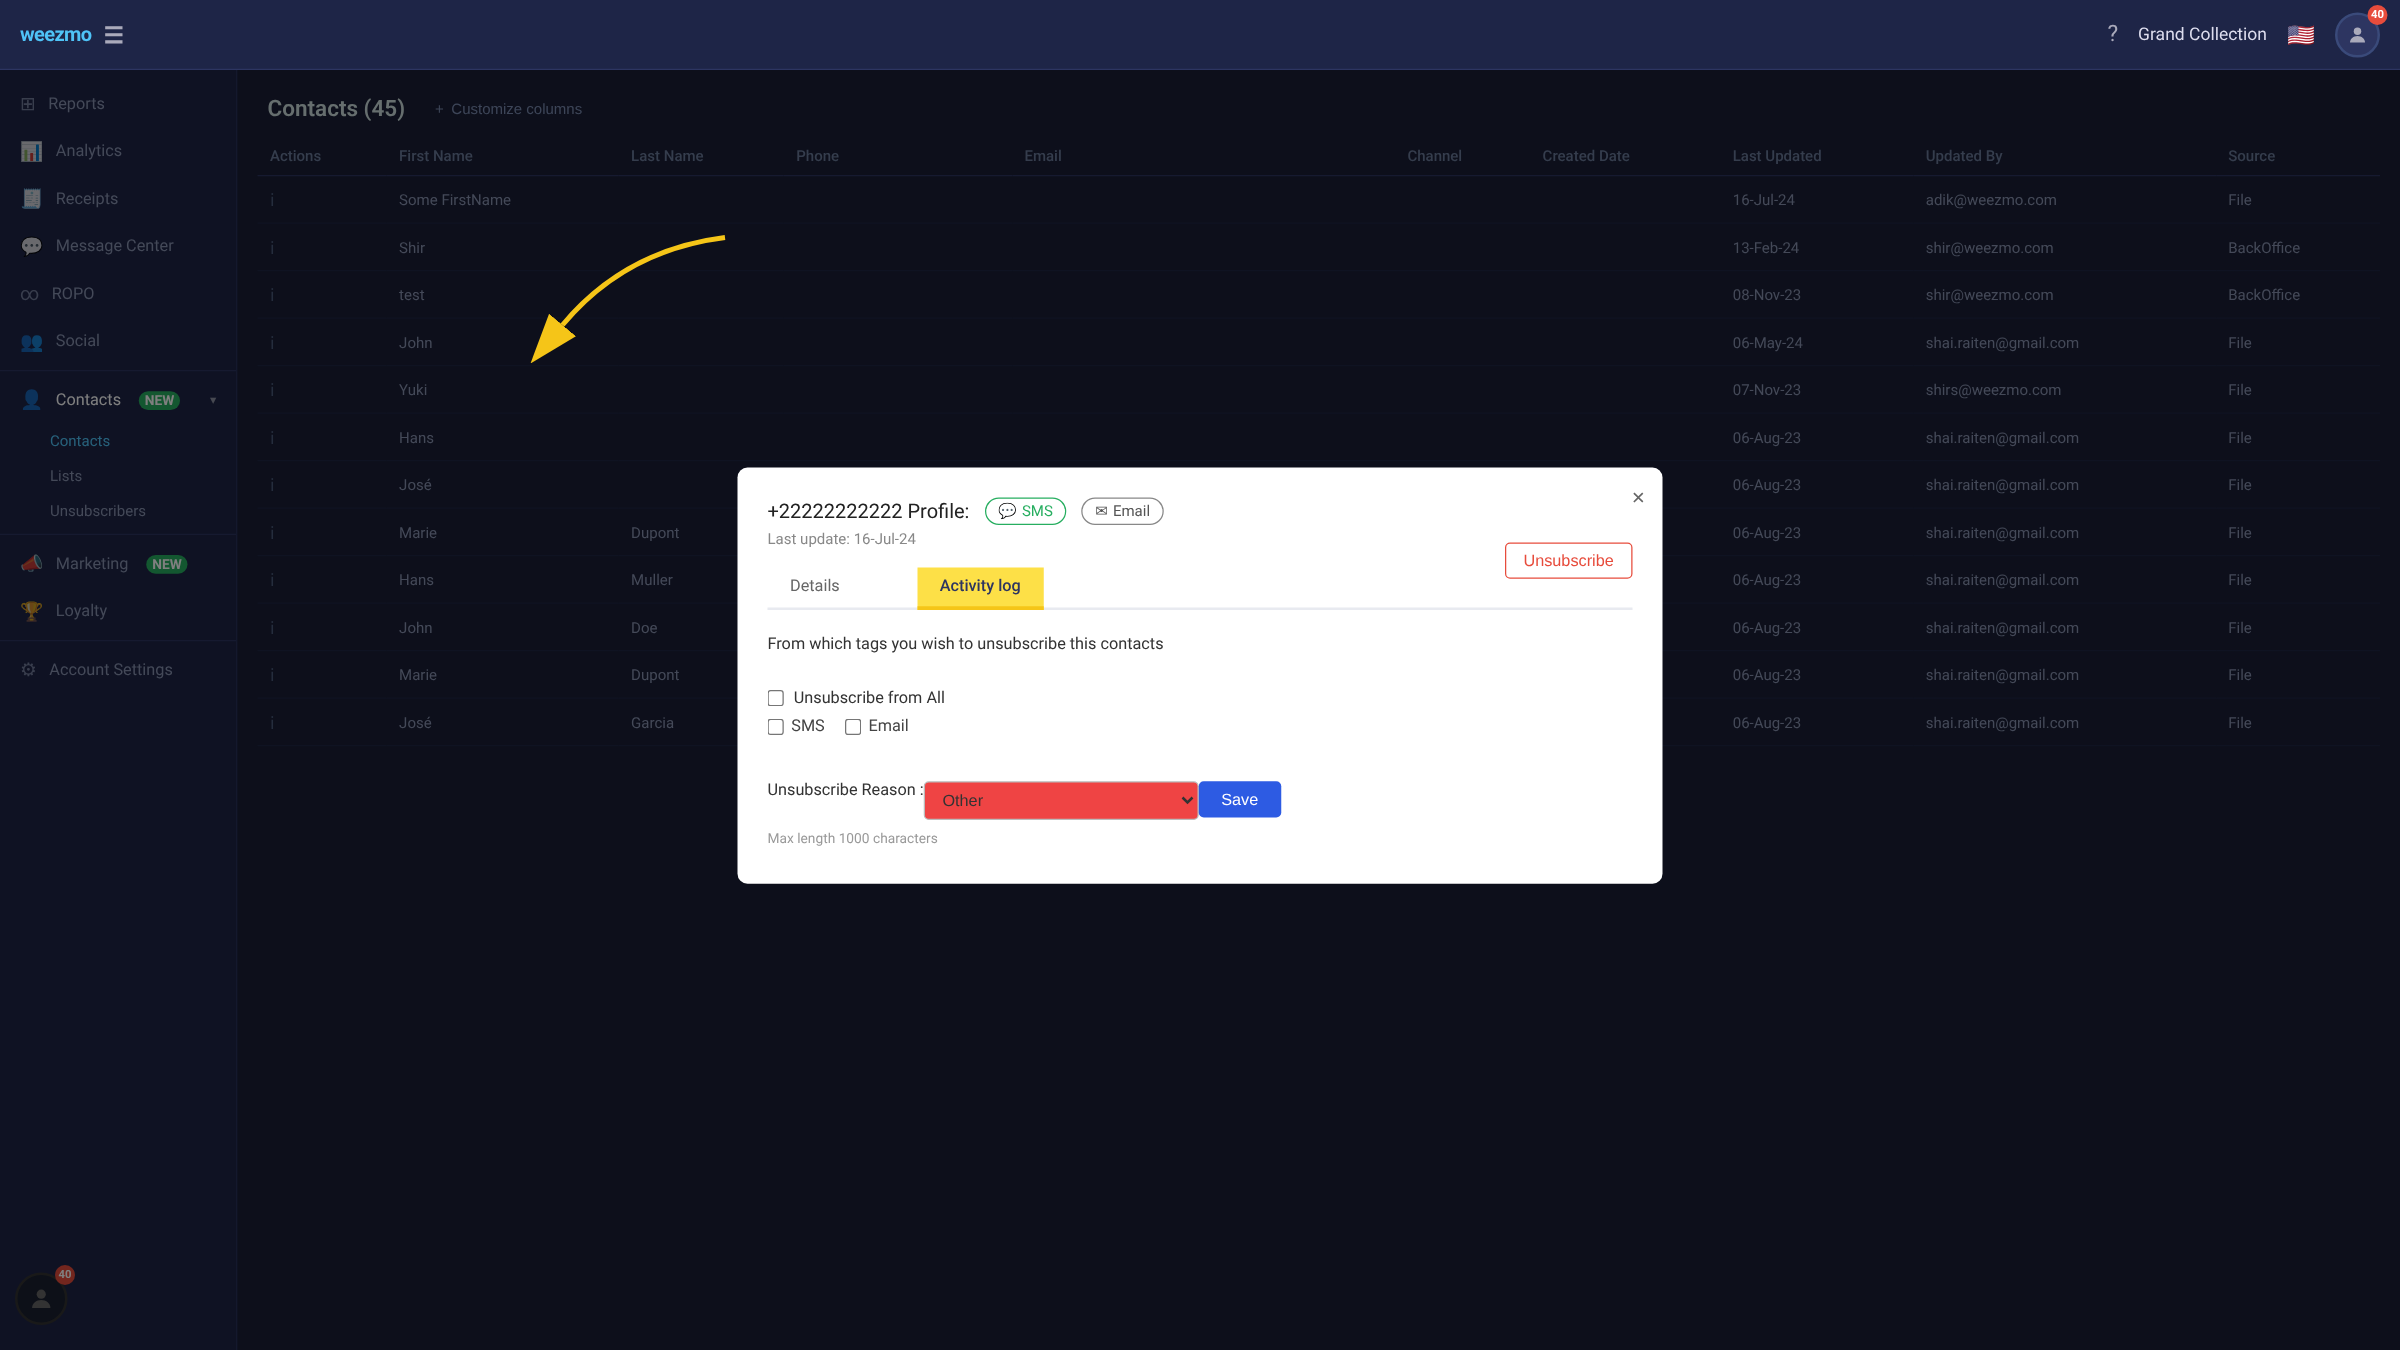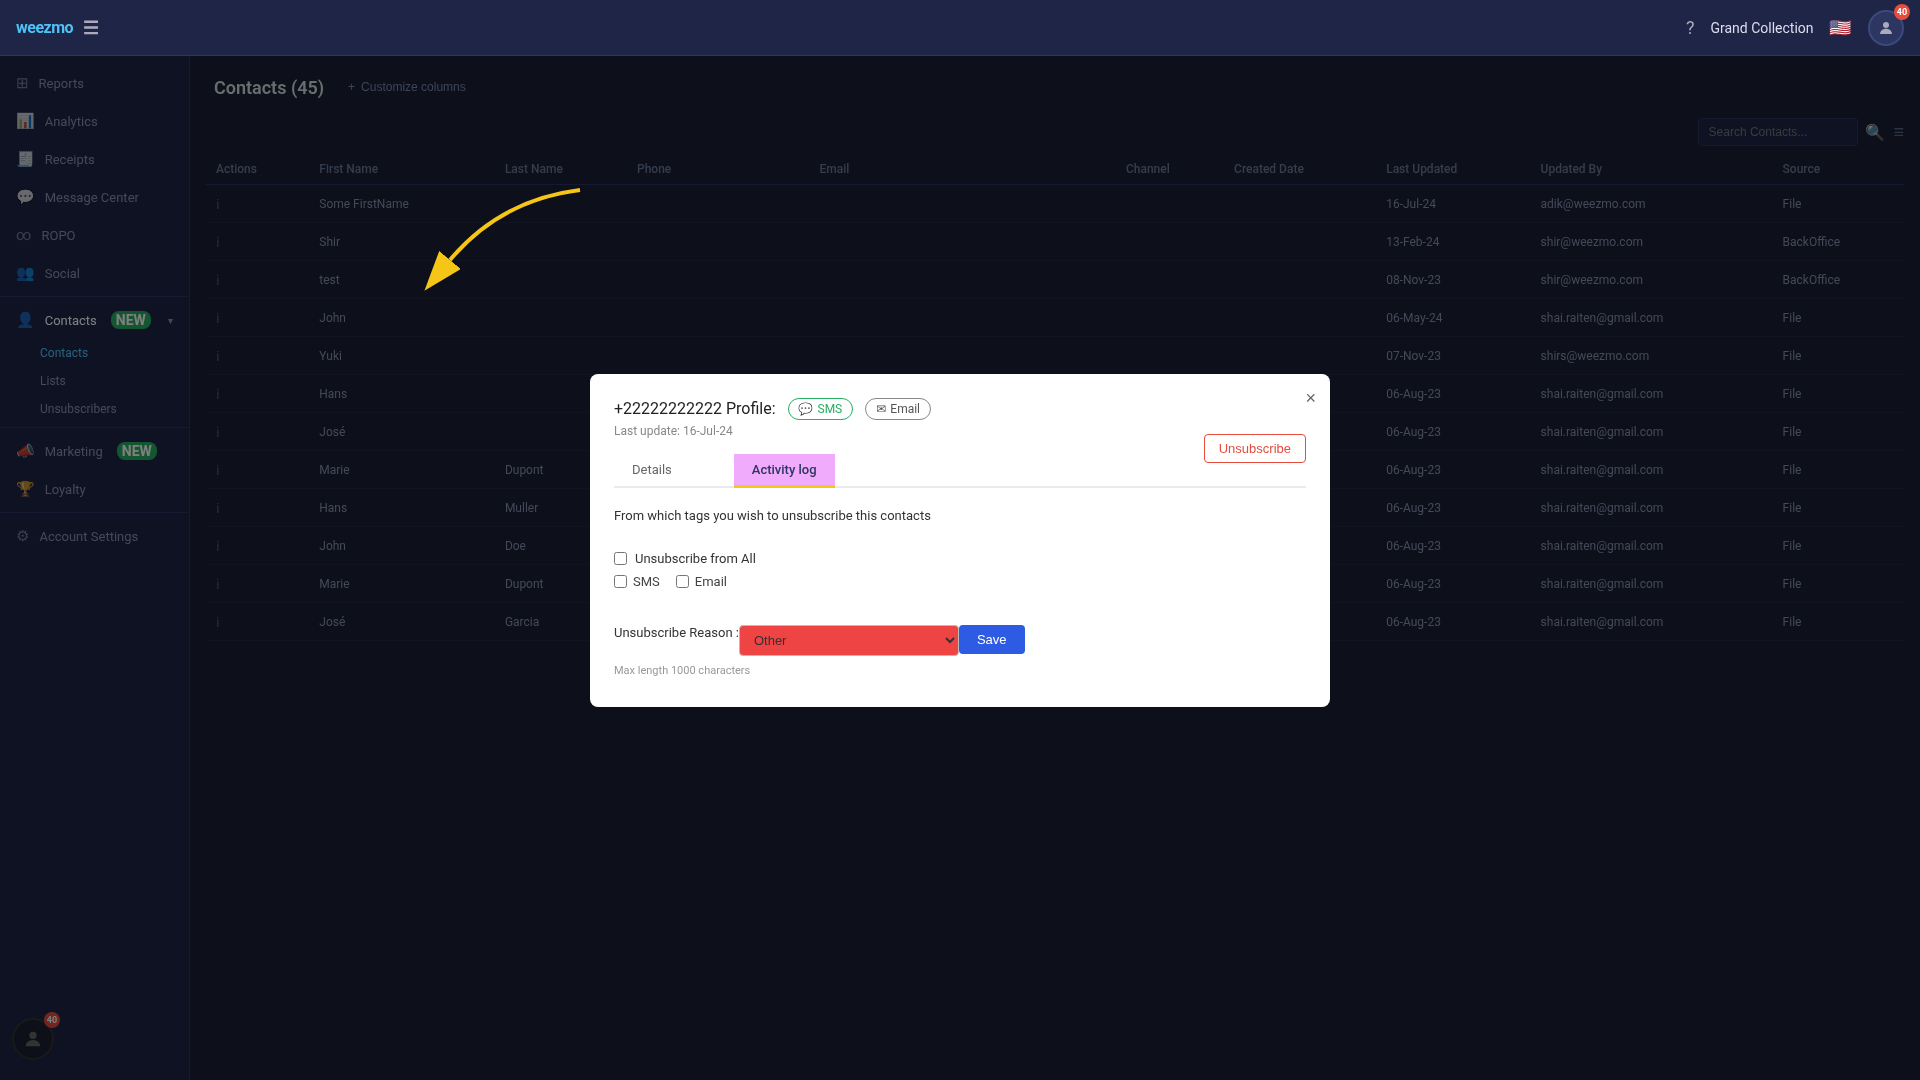--- a/index.html
+++ b/index.html
@@ -62,21 +62,21 @@
       font-size: 13px;
       cursor: pointer;
       transition: background 0.15s;
     }
     .sidebar-item.active { color: #fff; }
     .sidebar-item .icon { font-size: 15px; opacity: 0.8; }
     .sidebar-item .badge-new {
       margin-left: 4px;
       background: #27ae60;
       color: #fff;
-      font-size: 14px;
+      font-size: 11px;
       padding: 1px 5px;
       border-radius: 8px;
       font-weight: bold;
       text-align: right;
     }
     .sidebar-section-arrow { margin-left: auto; font-size: 10px; opacity: 0.5; }
     .sidebar-sub {
       padding-left: 40px;
     }
     .sidebar-sub .sidebar-item {
@@ -239,21 +239,21 @@
       font-size: 13px;
       color: #666;
       cursor: pointer;
       border-bottom: 3px solid transparent;
       margin-bottom: -2px;
     }
     .modal-tab.active {
       color: #2d3561;
       border-bottom: 3px solid #f5c518;
       font-weight: 500;
-      background: #f0abfc;
+      background: #fde047;
     }
     .unsubscribe-btn {
       position: absolute;
       top: 20px; right: 50px;
       background: none;
       border: 1px solid #e74c3c;
       color: #e74c3c;
       padding: 6px 14px;
       border-radius: 4px;
       font-size: 13px;
@@ -475,25 +475,20 @@
   </aside>
 
   <main class="main">
     <div class="contacts-header">
       <h2 class="contacts-title">Contacts (45)</h2>
       <button class="customize-btn">
         <span>+</span>
         <span>Customize columns</span>
       </button>
     </div>
-    <div class="table-controls">
-      <input class="search-input" type="text" placeholder="Search Contacts..." style="">
-      <span style="color:#5a6a8a;cursor:pointer;">🔍</span>
-      <span style="color:#5a6a8a;cursor:pointer;font-size:18px;">≡</span>
-    </div>
     <div class="table-wrapper">
       <table class="contacts-table">
         <thead>
           <tr>
             <th>Actions</th>
             <th>First Name</th>
             <th>Last Name</th>
             <th>Phone</th>
             <th>Email</th>
             <th>Channel</th>

